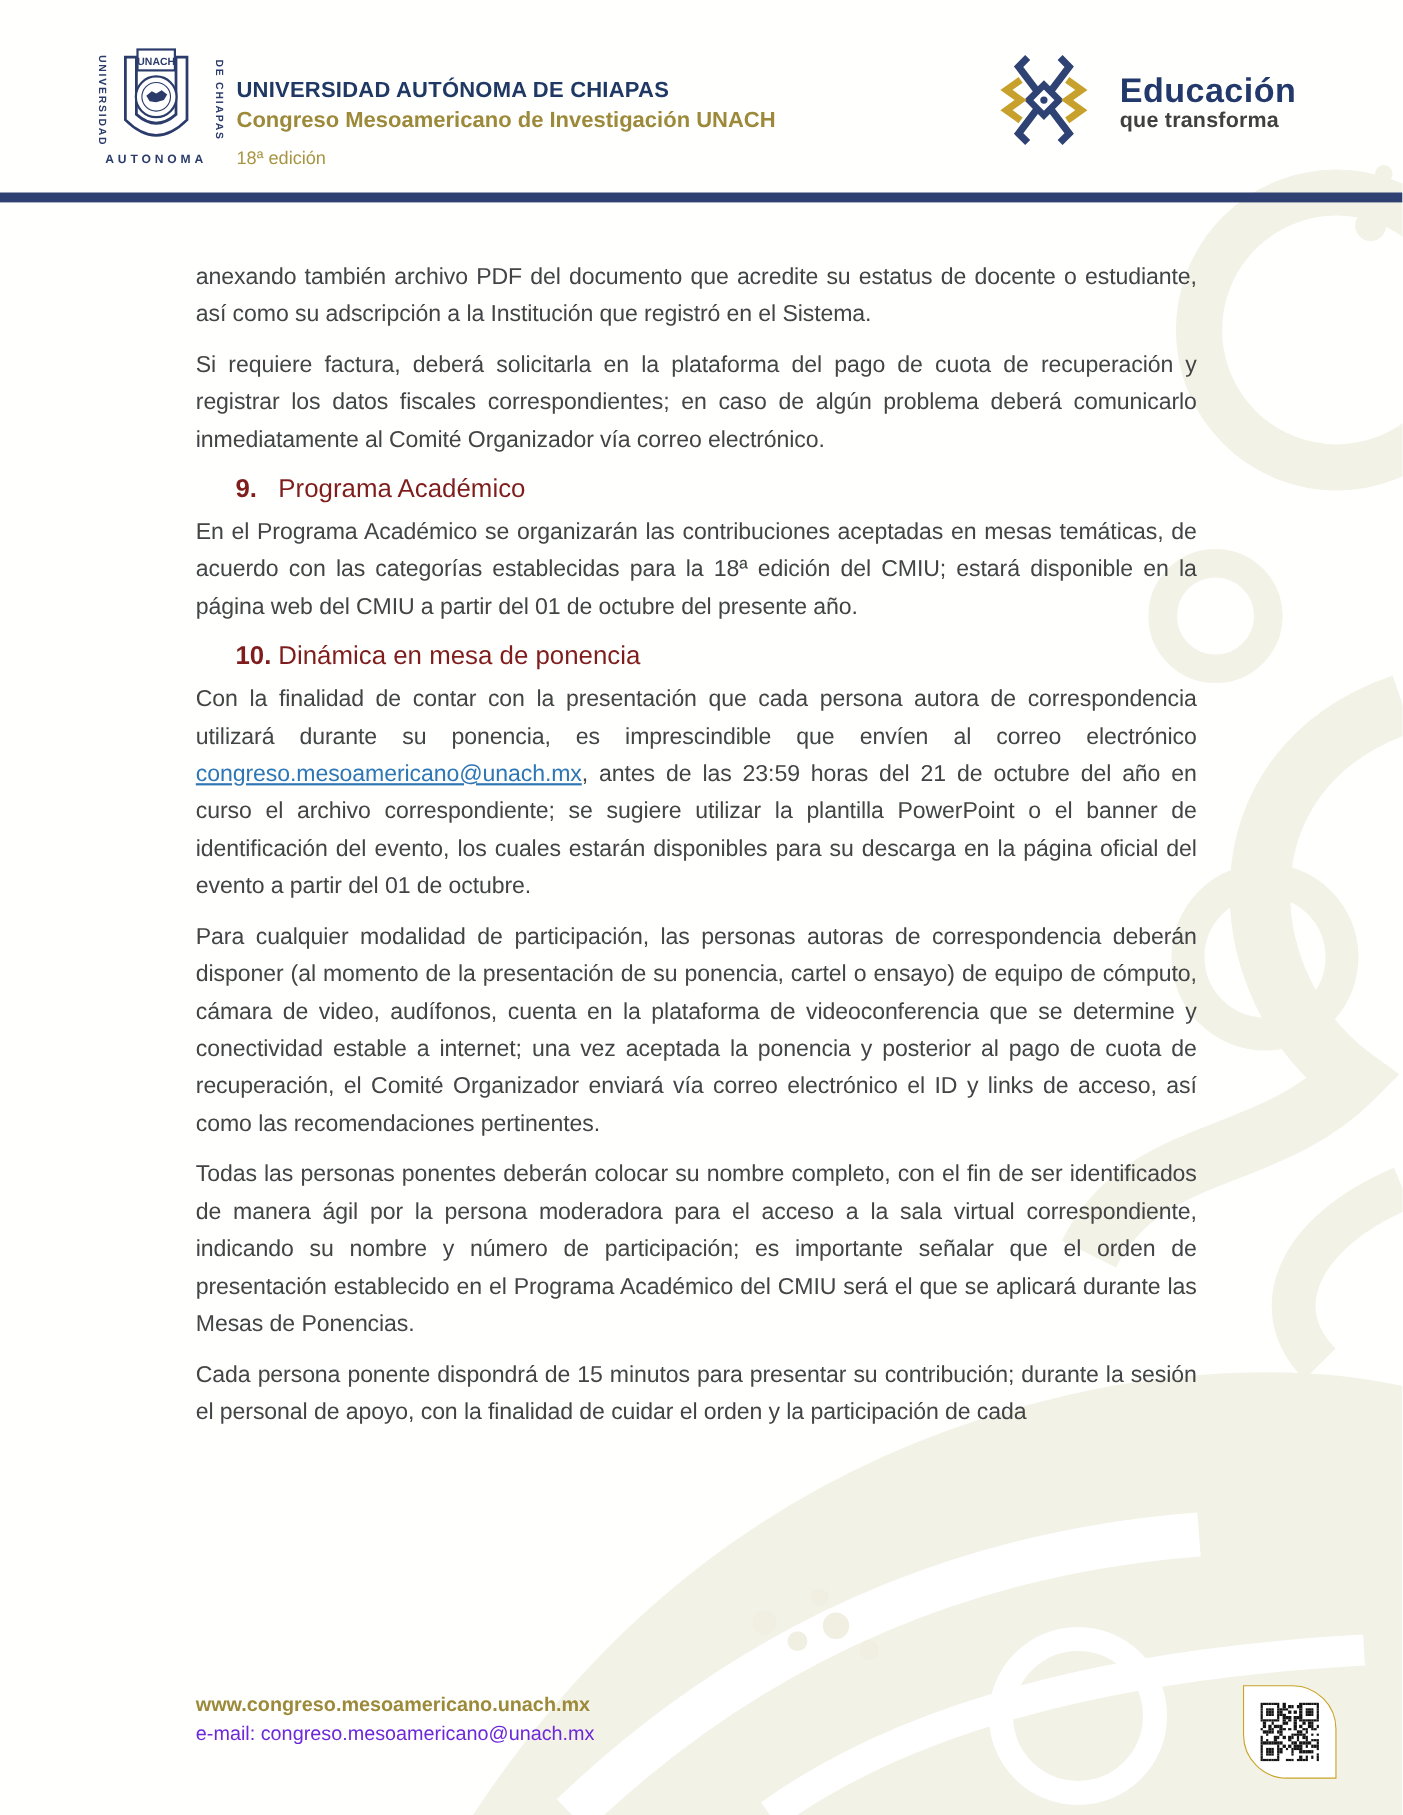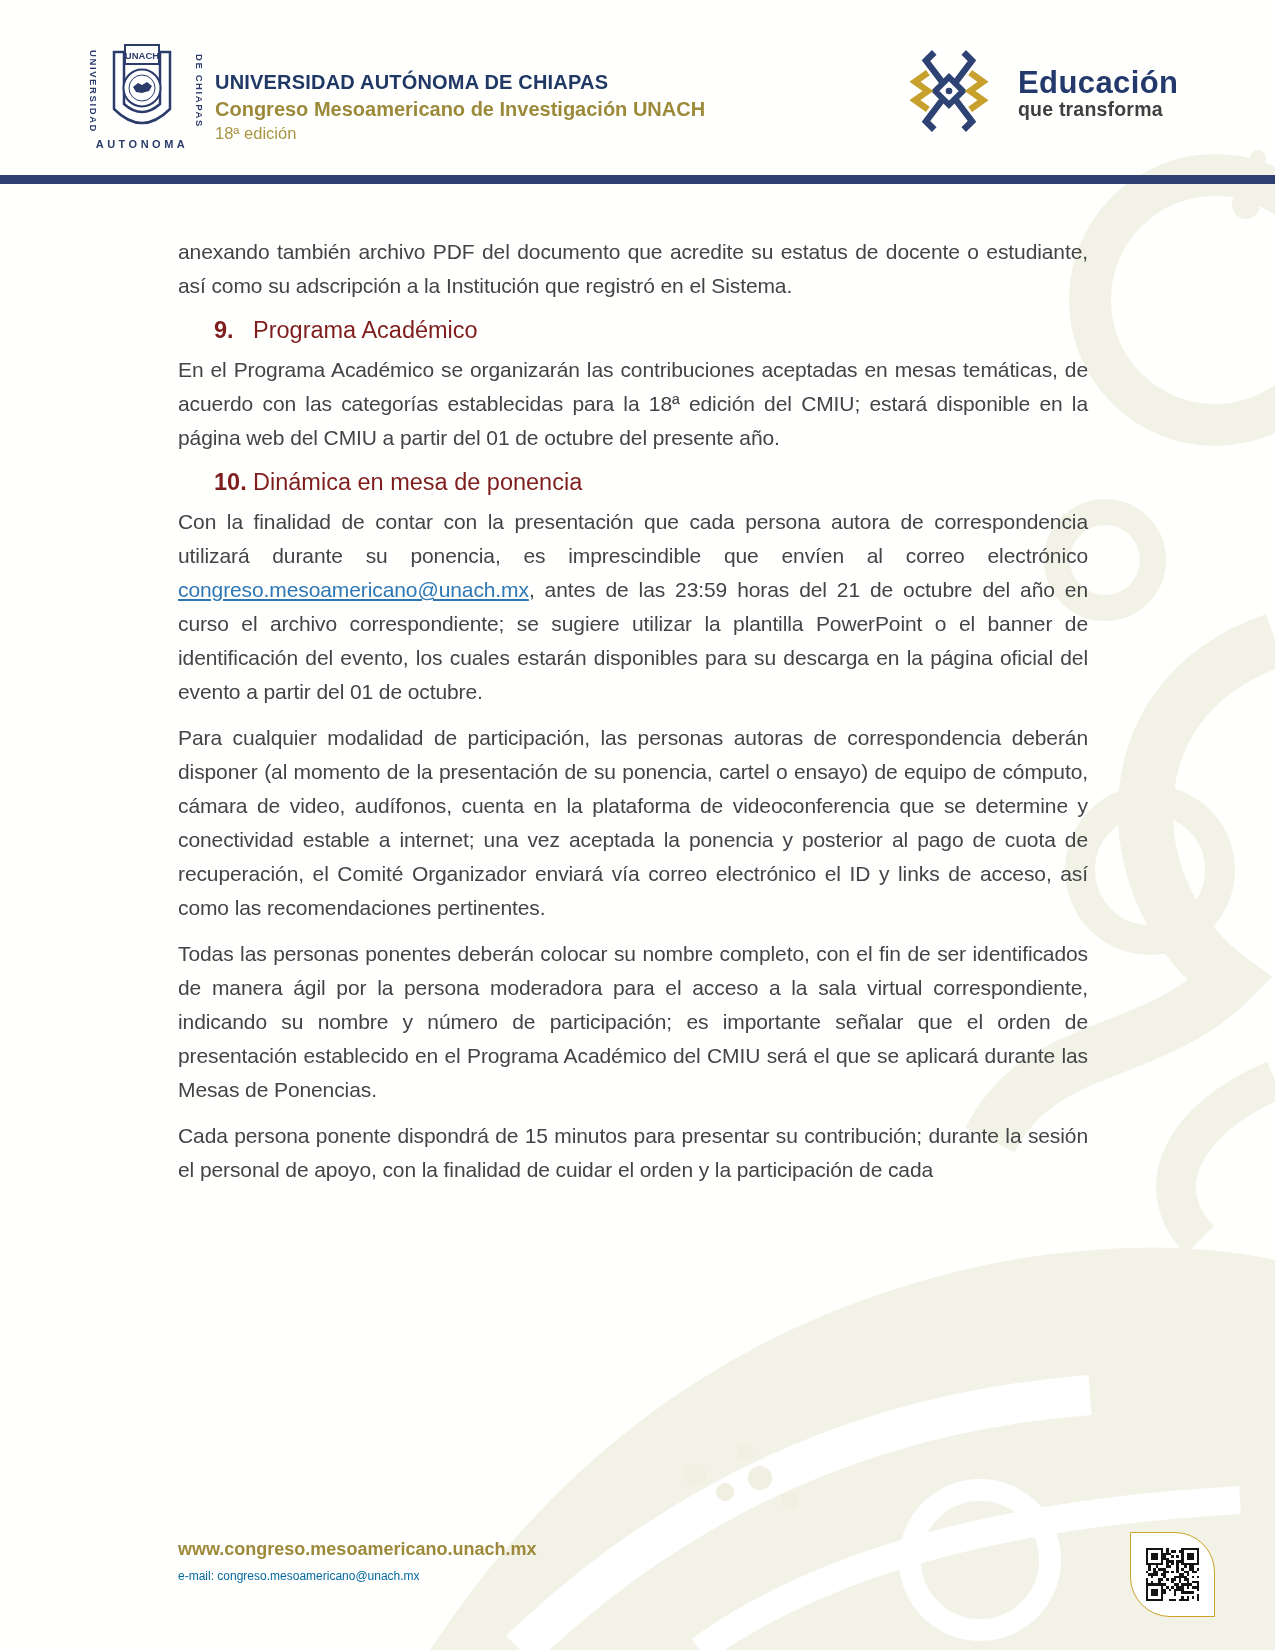--- a/index.html
+++ b/index.html
@@ -5,38 +5,38 @@
   html,body{margin:0;padding:0;}
   body{font-family:"Liberation Sans", sans-serif;background:#ffffff;}
   .page{position:relative;width:1275px;height:1650px;background:#fffffe;overflow:hidden;}
   .wm{position:absolute;left:0;top:0;z-index:0;pointer-events:none;}
 
   
   .unach-logo{position:absolute;left:76px;top:38px;width:132px;height:116px;z-index:1;}
   .title-block{position:absolute;left:215px;top:70px;z-index:1;}
   .uni{font-size:20px;font-weight:700;color:#1f3864;letter-spacing:0.2px;line-height:24px;}
   .congress{font-size:20px;font-weight:700;color:#9c8a3a;line-height:24px;margin-top:3px;}
-  .edition{font-size:16.5px;color:#a89544;margin-top:3px;line-height:18px;}
+  .edition{font-size:16.5px;color:#a89544;margin-top:14px;line-height:18px;}
   .glyph{position:absolute;left:903px;top:44px;width:92px;height:94px;z-index:1;}
   .slogan{position:absolute;left:1018px;top:66px;z-index:1;}
   .slogan1{font-size:31px;font-weight:700;color:#24396b;letter-spacing:0.4px;line-height:33px;}
   .slogan2{font-size:19.5px;font-weight:700;color:#404040;letter-spacing:0.2px;line-height:21px;}
   .divider{position:absolute;left:0;top:175px;width:1275px;height:9px;background:#2e4172;z-index:1;}
 
   
   .content{position:absolute;left:178px;top:219px;width:910px;z-index:1;margin-top:16px;}
   .content p{margin:0 0 12px;font-size:21px;line-height:34px;text-align:justify;color:#424445;letter-spacing:-0.1px;}
   .content h2{margin:4px 0 8px;padding-left:36px;font-size:23.5px;line-height:30px;font-weight:400;color:#7f1d1d;}
   .hnum{font-weight:700;display:inline-block;min-width:39px;}
   .email-link{color:#2e77b5;text-decoration:underline;cursor:pointer;}
 
   
   .footer{position:absolute;left:178px;top:1536px;width:780px;text-align:left;z-index:1;}
   .www{font-size:18px;font-weight:700;color:#9c8a3a;line-height:27px;}
-  .email{font-size:12px;color:#0369a1;line-height:27px;}
+  .email{font-size:18px;color:#6d28d9;line-height:27px;}
 
   
   .qr-wrap{position:absolute;left:1130px;top:1532px;width:85px;height:85px;z-index:1;
     background:#ffffff;border:1.5px solid #c9a227;border-radius:0 40px 0 40px;
     display:flex;align-items:center;justify-content:center;box-sizing:border-box;}
   .qr{display:grid;grid-template-rows:repeat(21,1fr);grid-template-columns:repeat(21,1fr);width:54px;height:54px;}
   .qr .on{background:#141414;}
 </style>
 </head>
 <body>
@@ -107,20 +107,21 @@
   </svg>
   <div class="slogan">
     <div class="slogan1">Educación</div>
     <div class="slogan2">que transforma</div>
   </div>
 
   <div class="divider"></div>
 
   <main class="content">
     <p>anexando también archivo PDF del documento que acredite su estatus de docente o estudiante, así como su adscripción a la Institución que registró en el Sistema.</p>
+    <p>Si requiere factura, deberá solicitarla en la plataforma del pago de cuota de recuperación y registrar los datos fiscales correspondientes; en caso de algún problema deberá comunicarlo inmediatamente al Comité Organizador vía correo electrónico.</p>
 
     <h2><span class="hnum">9.</span><span>Programa Académico</span></h2>
     <p>En el Programa Académico se organizarán las contribuciones aceptadas en mesas temáticas, de acuerdo con las categorías establecidas para la 18ª edición del CMIU; estará disponible en la página web del CMIU a partir del 01 de octubre del presente año.</p>
 
     <h2><span class="hnum">10.</span><span>Dinámica en mesa de ponencia</span></h2>
     <p><span>Con la finalidad de contar con la presentación que cada persona autora de correspondencia utilizará durante su ponencia, es imprescindible que envíen al correo electrónico </span><a class="email-link">congreso.mesoamericano@unach.mx</a><span>, antes de las 23:59 horas del 21 de octubre del año en curso el archivo correspondiente; se sugiere utilizar la plantilla PowerPoint o el banner de identificación del evento, los cuales estarán disponibles para su descarga en la página oficial del evento a partir del 01 de octubre.</span></p>
     <p>Para cualquier modalidad de participación, las personas autoras de correspondencia deberán disponer (al momento de la presentación de su ponencia, cartel o ensayo) de equipo de cómputo, cámara de video, audífonos, cuenta en la plataforma de videoconferencia que se determine y conectividad estable a internet; una vez aceptada la ponencia y posterior al pago de cuota de recuperación, el Comité Organizador enviará vía correo electrónico el ID y links de acceso, así como las recomendaciones pertinentes.</p>
     <p>Todas las personas ponentes deberán colocar su nombre completo, con el fin de ser identificados de manera ágil por la persona moderadora para el acceso a la sala virtual correspondiente, indicando su nombre y número de participación; es importante señalar que el orden de presentación establecido en el Programa Académico del CMIU será el que se aplicará durante las Mesas de Ponencias.</p>
     <p>Cada persona ponente dispondrá de 15 minutos para presentar su contribución; durante la sesión el personal de apoyo, con la finalidad de cuidar el orden y la participación de cada</p>
   </main>

